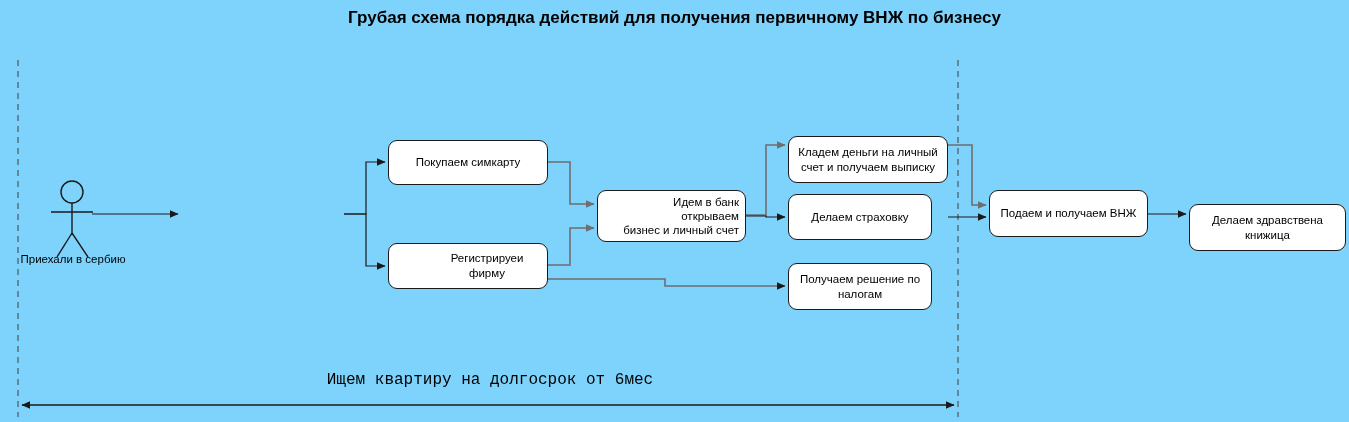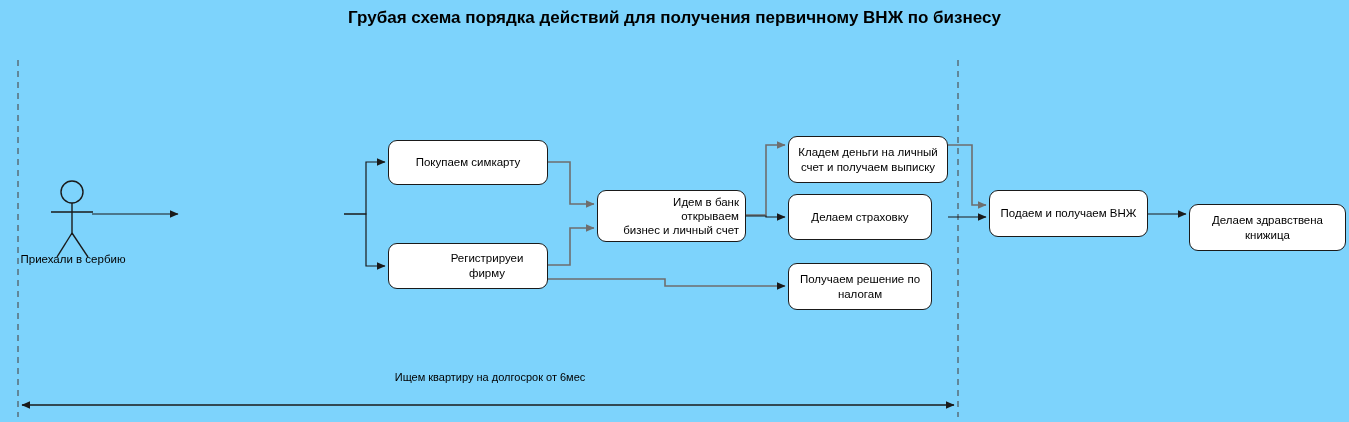--- a/index.html
+++ b/index.html
@@ -51,24 +51,25 @@
   .node span { display: block; width: 100%; }
   .caption {
     position: absolute;
     font-size: 11.5px;
     color: #000000;
     text-align: center;
     white-space: nowrap;
   }
   .span-label {
     position: absolute;
-    font-size: 11px;
+    font-size: 16px;
     color: #000000;
     text-align: center;
     white-space: nowrap;
+    font-family: Liberation Mono, monospace;
   }
 </style>
 </head>
 <body>
 
 <div id="canvas">
 
   <div id="diagram-title">Грубая схема порядка действий для получения первичному ВНЖ по бизнесу</div>
 
   <svg class="layer" viewBox="0 0 1349 422">

